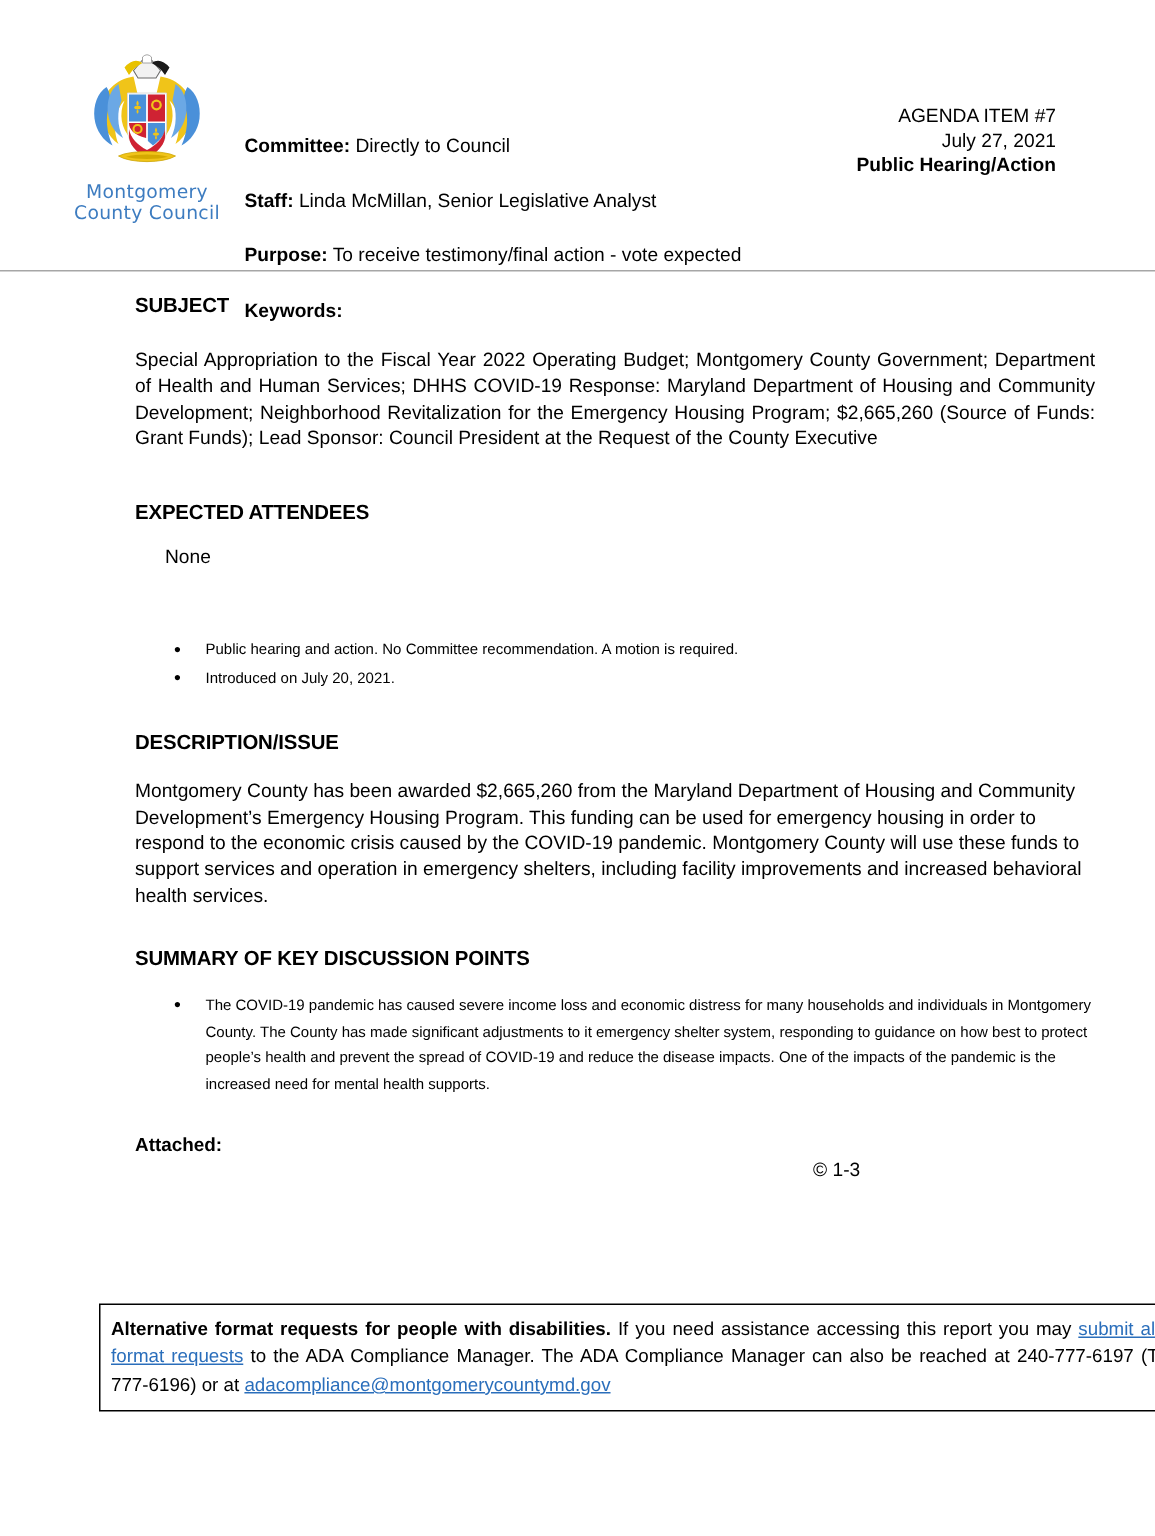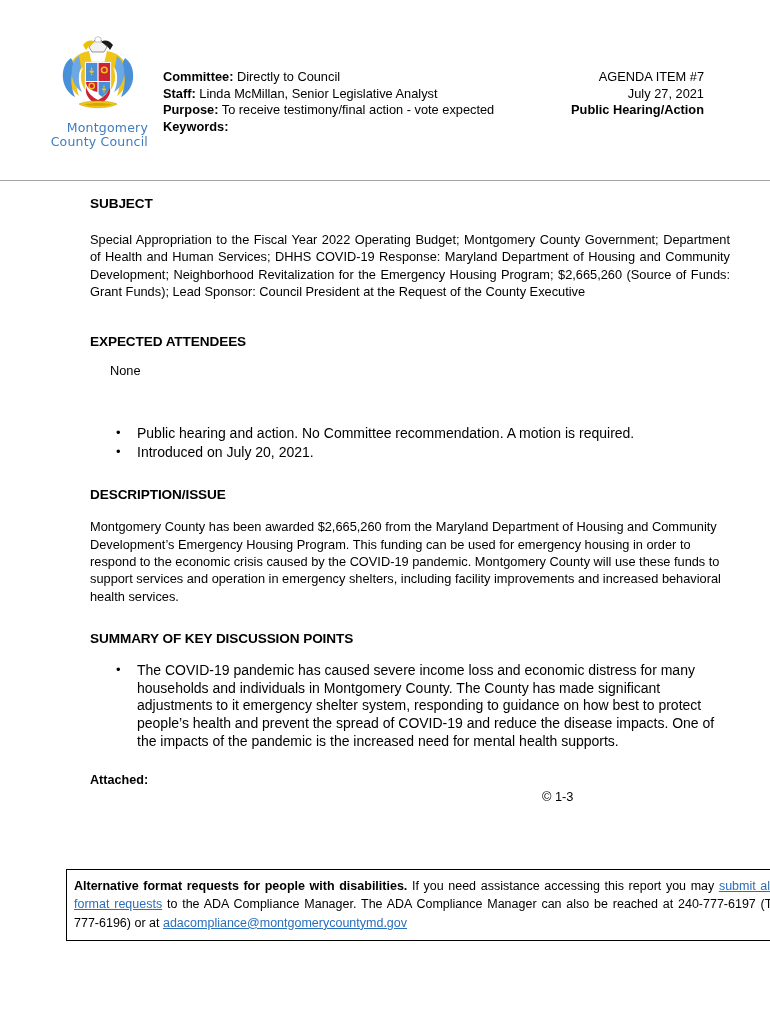--- a/index.html
+++ b/index.html
@@ -28,21 +28,21 @@
     left: 0;
     top: 0;
     width: 770px;
     height: 180px;
   }
   .logo-block {
     position: absolute;
     left: 48px;
     top: 36px;
     width: 100px;
-    text-align: right;
+    text-align: center;
   }
   .crest {
     display: block;
     margin: 0 auto;
   }
   .logo-text {
     margin-top: 1px;
     font-size: 12.5px;
     line-height: 14px;
     color: #3d7cc0;
@@ -51,21 +51,21 @@
   }
   .logo-text div { white-space: nowrap; }
 
   .meta-left {
     position: absolute;
     left: 163px;
     top: 69px;
     font-size: 12.8px;
     line-height: 16.6px;
   }
-  .meta-left .row { white-space: nowrap; }
+  .meta-left .row { white-space: nowrap; margin-top: 20px; }
   .meta-left .lbl { font-weight: bold; }
 
   .meta-right {
     position: absolute;
     right: 66px;
     top: 69px;
     text-align: right;
     font-size: 12.8px;
     line-height: 16.6px;
   }
@@ -116,21 +116,21 @@
   }
 
   ul.bullets {
     margin: 0;
     padding: 0;
     list-style: none;
   }
   ul.bullets > li {
     position: relative;
     padding-left: 47px;
-    font-size: 14px;
+    font-size: 10px;
     line-height: 17.6px;
     margin: 0;
   }
   ul.bullets > li::before {
     content: "\2022";
     position: absolute;
     left: 26px;
     top: -1px;
     font-size: 13px;
   }

